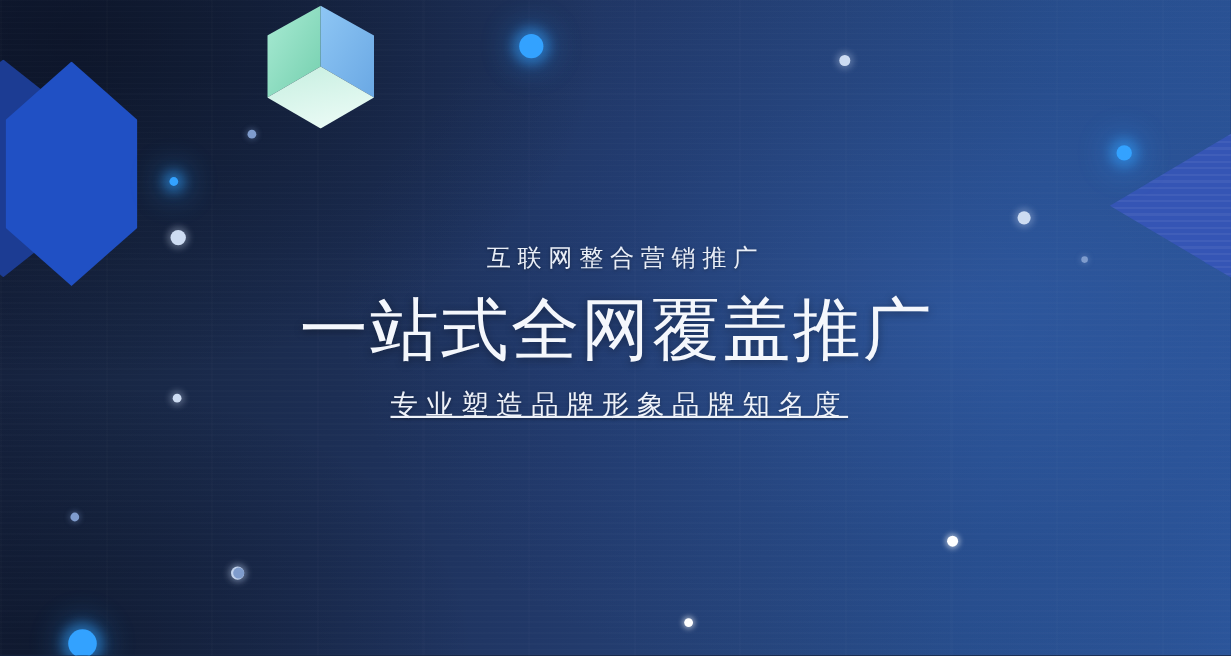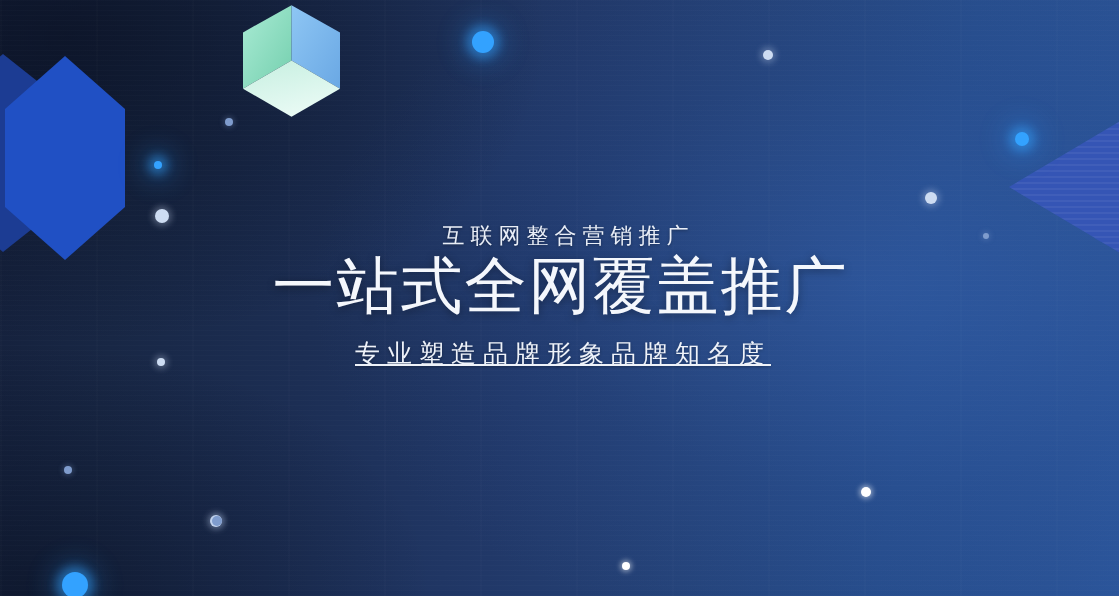--- a/index.html
+++ b/index.html
@@ -155,20 +155,21 @@
     font-size:22px;
     line-height:1.3;
     color:#e9eef7;
     letter-spacing:6px;
     text-indent:6px;
     font-weight:400;
     text-shadow:0 1px 3px rgba(0,0,0,0.35);
     padding-left:12px;
   }
   .headline {
+    margin-top:14px;
     font-size:62px;
     line-height:1.12;
     color:#f4f7fc;
     letter-spacing:2px;
     text-indent:2px;
     font-weight:400;
     text-shadow:0 2px 8px rgba(0,0,0,0.35);
   }
   .subline {
     margin-top:18px;

